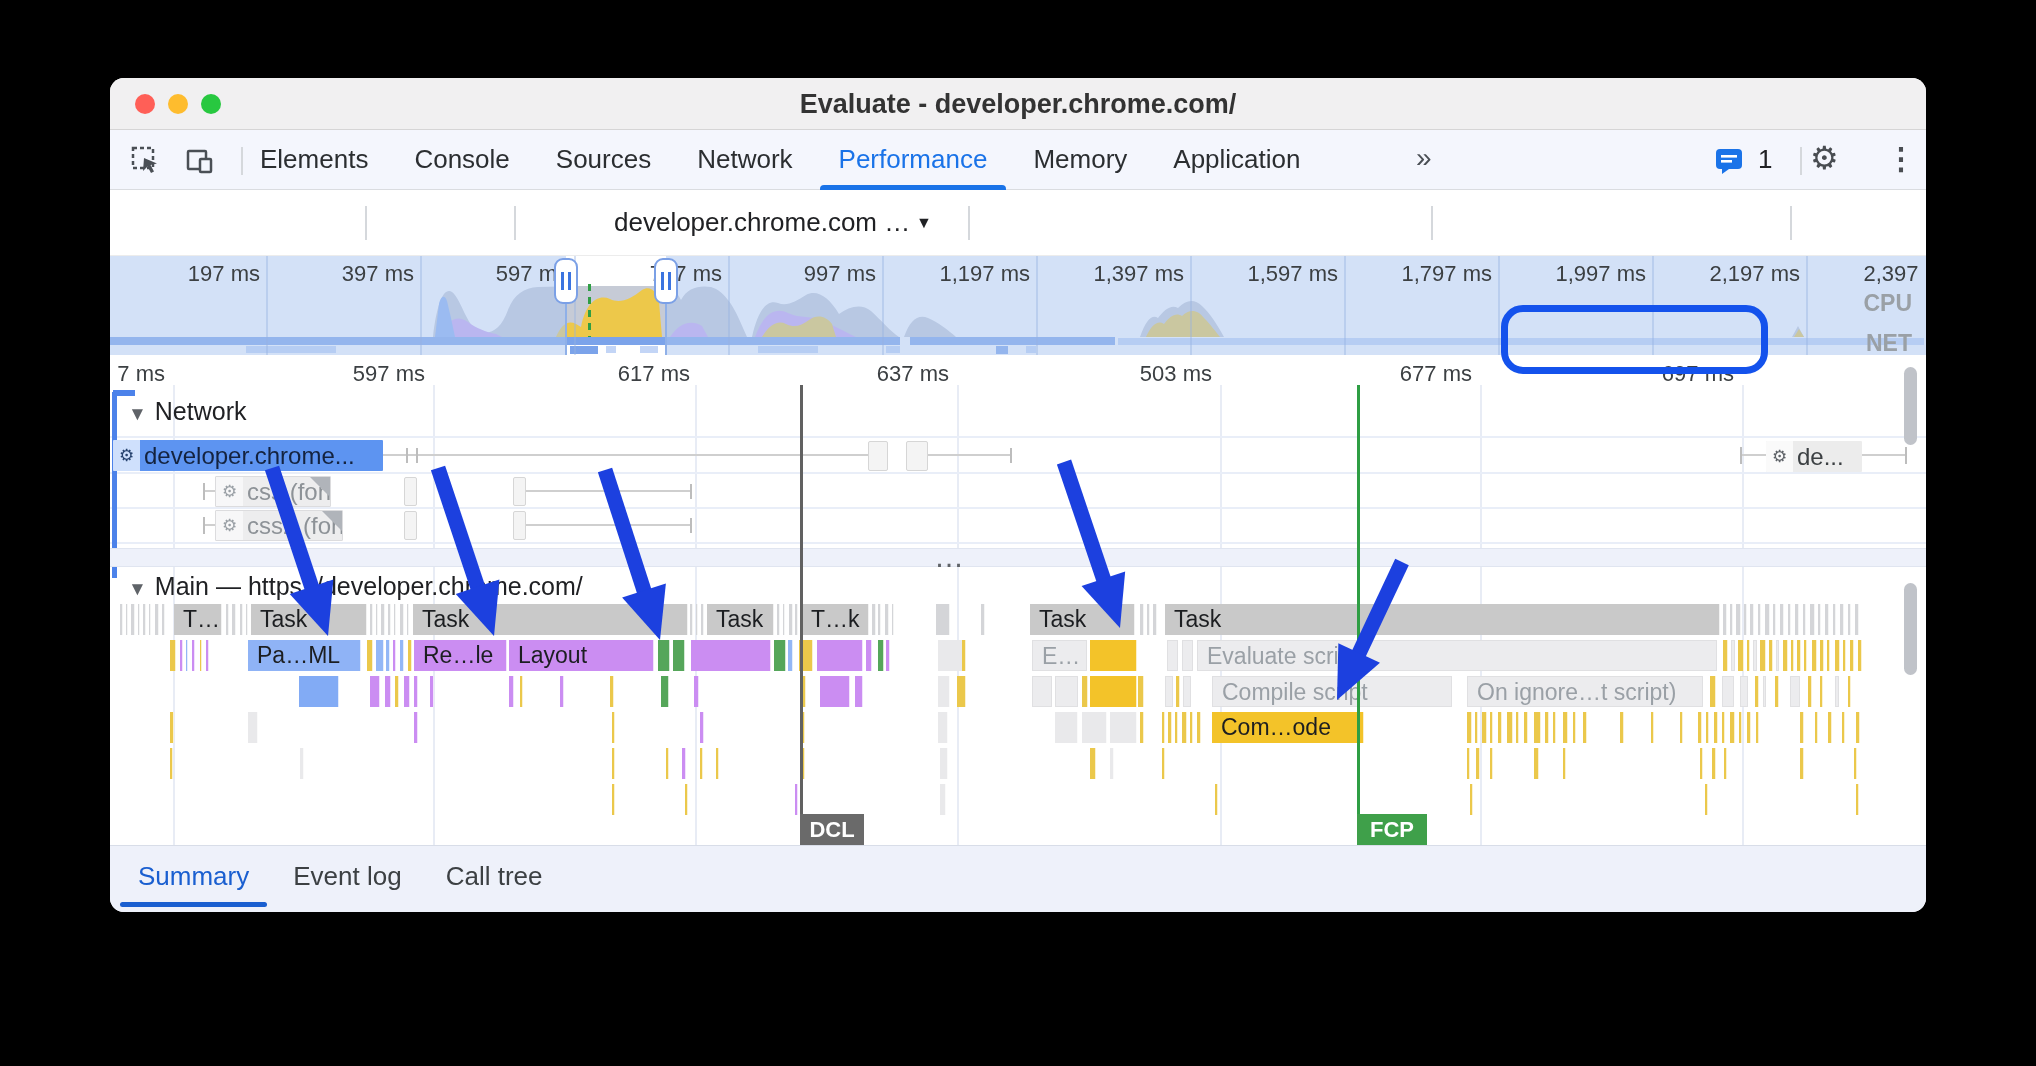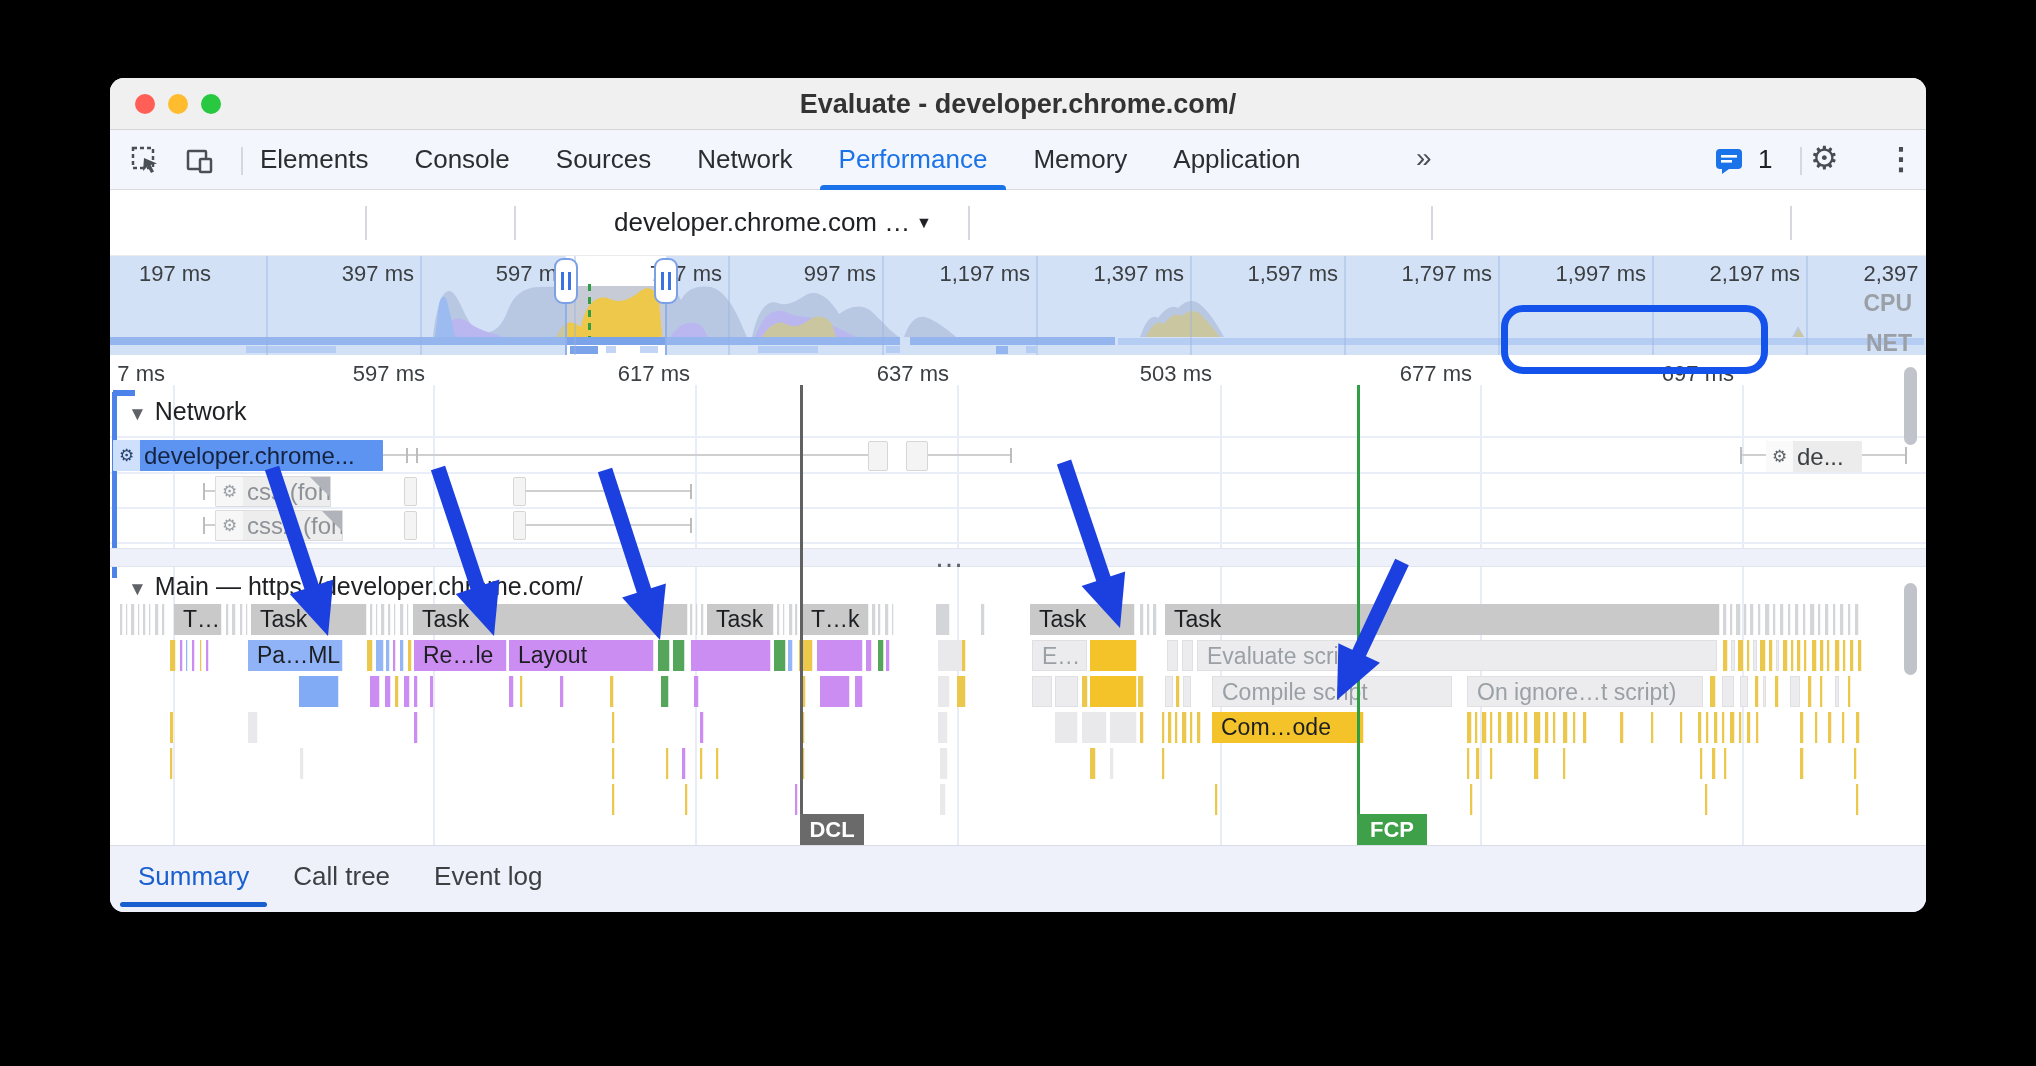--- a/index.html
+++ b/index.html
@@ -263,21 +263,21 @@
           <div class="net-light" style="left: 496px; top: 9px; width: 10px;"></div>
           <div class="net-light" style="left: 530px; top: 9px; width: 18px;"></div>
           <div class="net-light" style="left: 648px; top: 9px; width: 60px;"></div>
           <div class="net-light" style="left: 776px; top: 9px; width: 14px;"></div>
           <div class="net-dark" style="left: 886px; top: 9px; width: 12px;"></div>
           <div class="net-light" style="left: 916px; top: 9px; width: 10px;"></div>
         </div>
         <div class="ov-dim" style="left: 0px; width: 456px;"></div>
         <div class="ov-dim" style="left: 556px; width: 1260px;"></div>
         <div class="ov-grid" style="left: 156px;"></div>
-        <div class="ov-tick" style="left: -20px; text-align: center;">197 ms</div>
+        <div class="ov-tick" style="left: -20px;">197 ms</div>
         <div class="ov-grid" style="left: 310px;"></div>
         <div class="ov-tick" style="left: 134px;">397 ms</div>
         <div class="ov-grid" style="left: 464px;"></div>
         <div class="ov-tick" style="left: 288px;">597 ms</div>
         <div class="ov-grid" style="left: 618px;"></div>
         <div class="ov-tick" style="left: 442px;">797 ms</div>
         <div class="ov-grid" style="left: 772px;"></div>
         <div class="ov-tick" style="left: 596px;">997 ms</div>
         <div class="ov-grid" style="left: 926px;"></div>
         <div class="ov-tick" style="left: 750px;">1,197 ms</div>
@@ -452,21 +452,21 @@
         <div class="seg c-sl" style="left: 1723px; top: 249px; width: 3px;"></div>
         <div class="seg c-sl" style="left: 1730px; top: 249px; width: 4px;"></div>
         <div class="seg c-sl" style="left: 1738px; top: 249px; width: 3px;"></div>
         <div class="seg c-sl" style="left: 1745px; top: 249px; width: 4px;"></div>
         <div class="seg c-y" style="left: 60px; top: 285px; width: 6px;"></div>
         <div class="seg c-p" style="left: 70px; top: 285px; width: 3px;"></div>
         <div class="seg c-bl" style="left: 76px; top: 285px; width: 2px;"></div>
         <div class="seg c-p" style="left: 82px; top: 285px; width: 3px;"></div>
         <div class="seg c-y" style="left: 90px; top: 285px; width: 2px;"></div>
         <div class="seg c-p" style="left: 96px; top: 285px; width: 3px;"></div>
-        <div class="seg c-paml" style="left: 138px; top: 285px; width: 95px;">
+        <div class="seg c-paml" style="left: 138px; top: 285px; width: 113px;">
           <span class="slabel">Pa…ML</span>
         </div>
         <div class="seg c-y" style="left: 257px; top: 285px; width: 6px;"></div>
         <div class="seg c-bl" style="left: 266px; top: 285px; width: 8px;"></div>
         <div class="seg c-bl" style="left: 276px; top: 285px; width: 4px;"></div>
         <div class="seg c-p" style="left: 283px; top: 285px; width: 3px;"></div>
         <div class="seg c-bl" style="left: 290px; top: 285px; width: 4px;"></div>
         <div class="seg c-y" style="left: 298px; top: 285px; width: 4px;"></div>
         <div class="seg c-pl" style="left: 304px; top: 285px; width: 93px;">
           <span class="slabel">Re…le</span>
@@ -635,22 +635,22 @@
         <div class="seg c-gray" style="left: 830px; top: 429px; width: 6px;"></div>
         <div class="seg c-y" style="left: 1105px; top: 429px; width: 3px;"></div>
         <div class="seg c-y" style="left: 1360px; top: 429px; width: 3px;"></div>
         <div class="seg c-y" style="left: 1595px; top: 429px; width: 3px;"></div>
         <div class="seg c-y" style="left: 1746px; top: 429px; width: 3px;"></div>
       </div>
 
   <div class="bottombar">
     <div class="btab-strip">
           <div class="btab active">Summary</div>
+          <div class="btab">Event log</div>
           <div class="btab">Call tree</div>
-          <div class="btab">Event log</div>
         </div>
   </div>
 </div>
 
 <div class="arrows-overlay">
       <svg width="2036" height="1066" viewBox="0 0 2036 1066">
         <line x1="272" y1="468" x2="313.45352276322546" y2="592.3605682896763" stroke="#1c40df" stroke-width="15"></line>
         <polygon points="328,636 289.7364403119626,593.9417071197605 333.3758720222862,579.395229882986" fill="#1c40df"></polygon>
         <line x1="438" y1="468" x2="479.45352276322546" y2="592.3605682896763" stroke="#1c40df" stroke-width="15"></line>
         <polygon points="494,636 455.7364403119626,593.9417071197605 499.3758720222862,579.395229882986" fill="#1c40df"></polygon>

